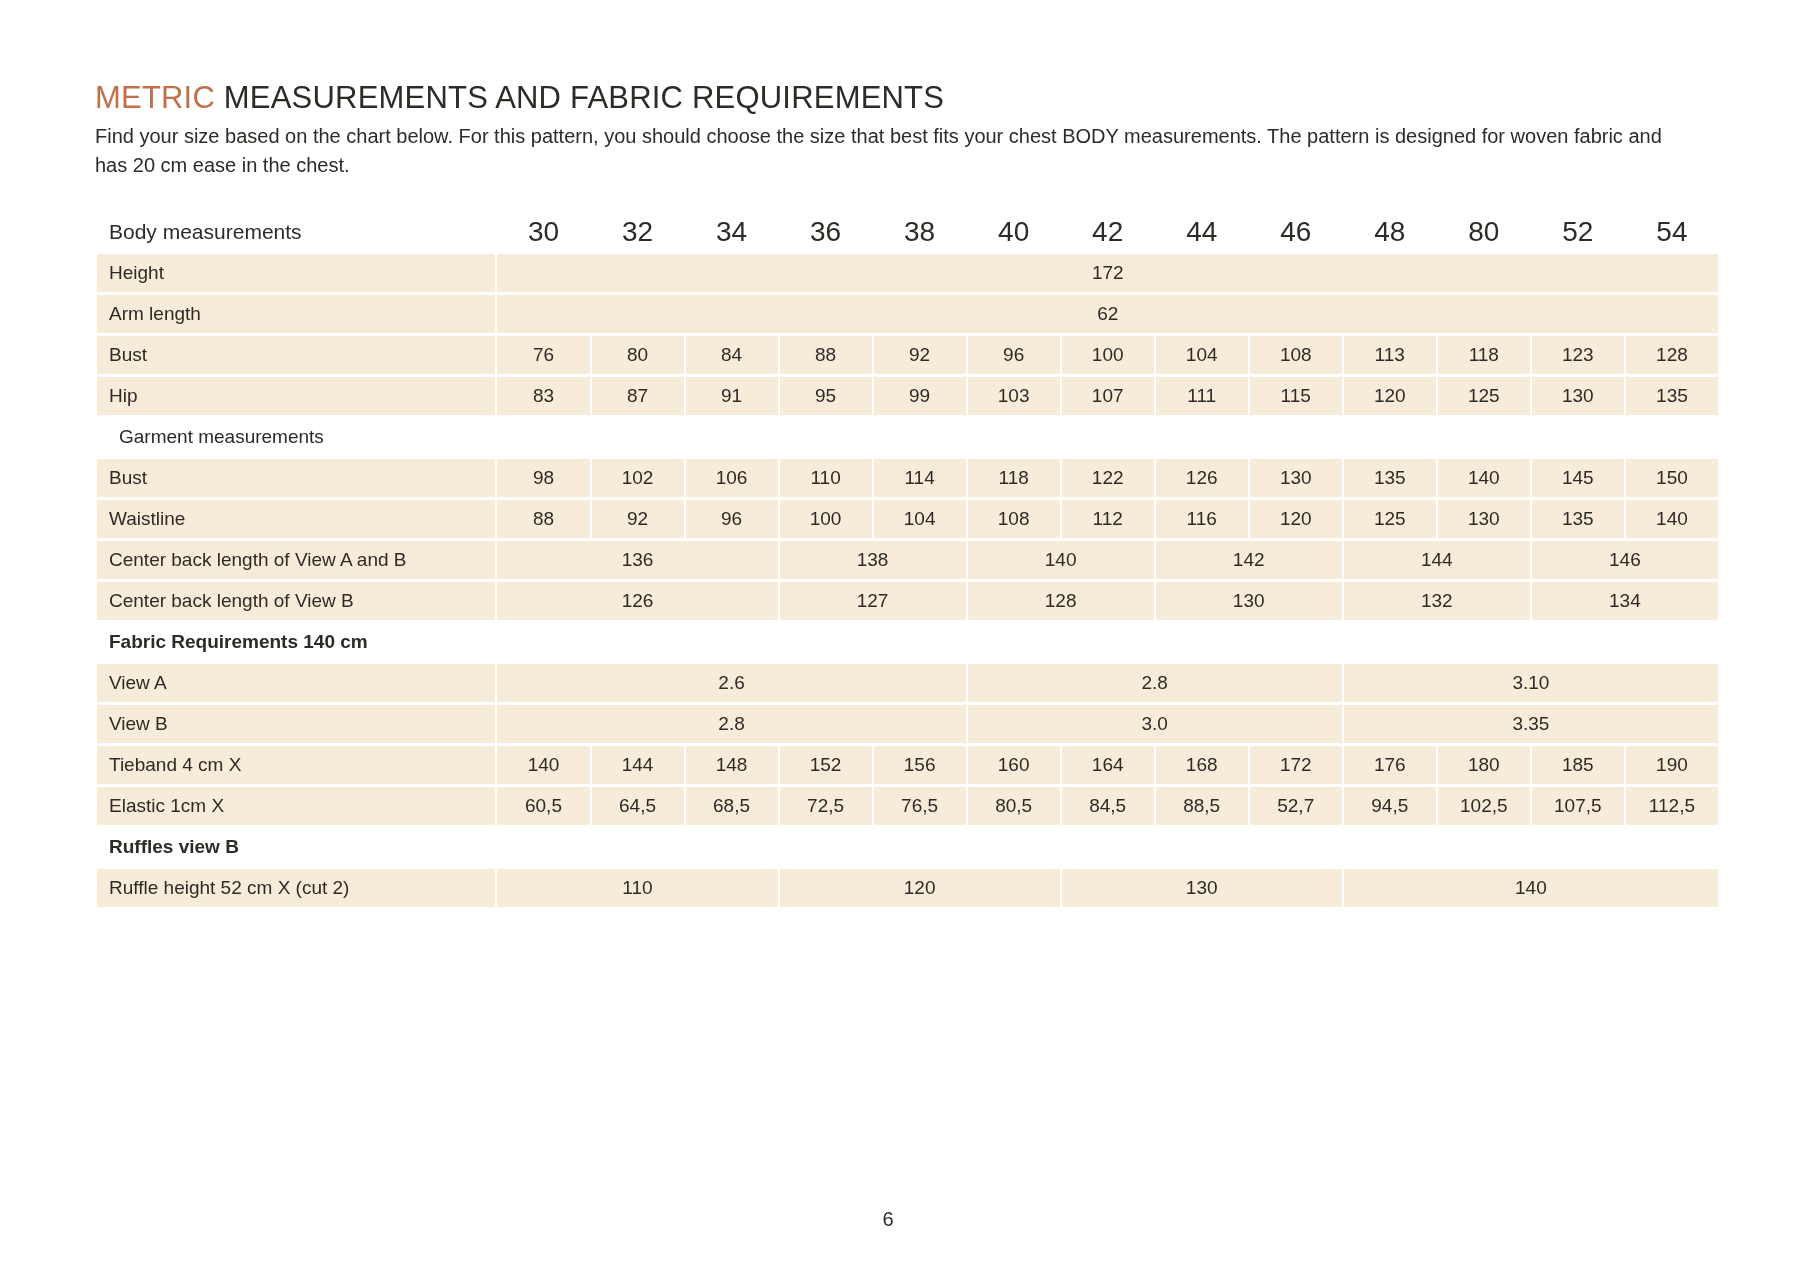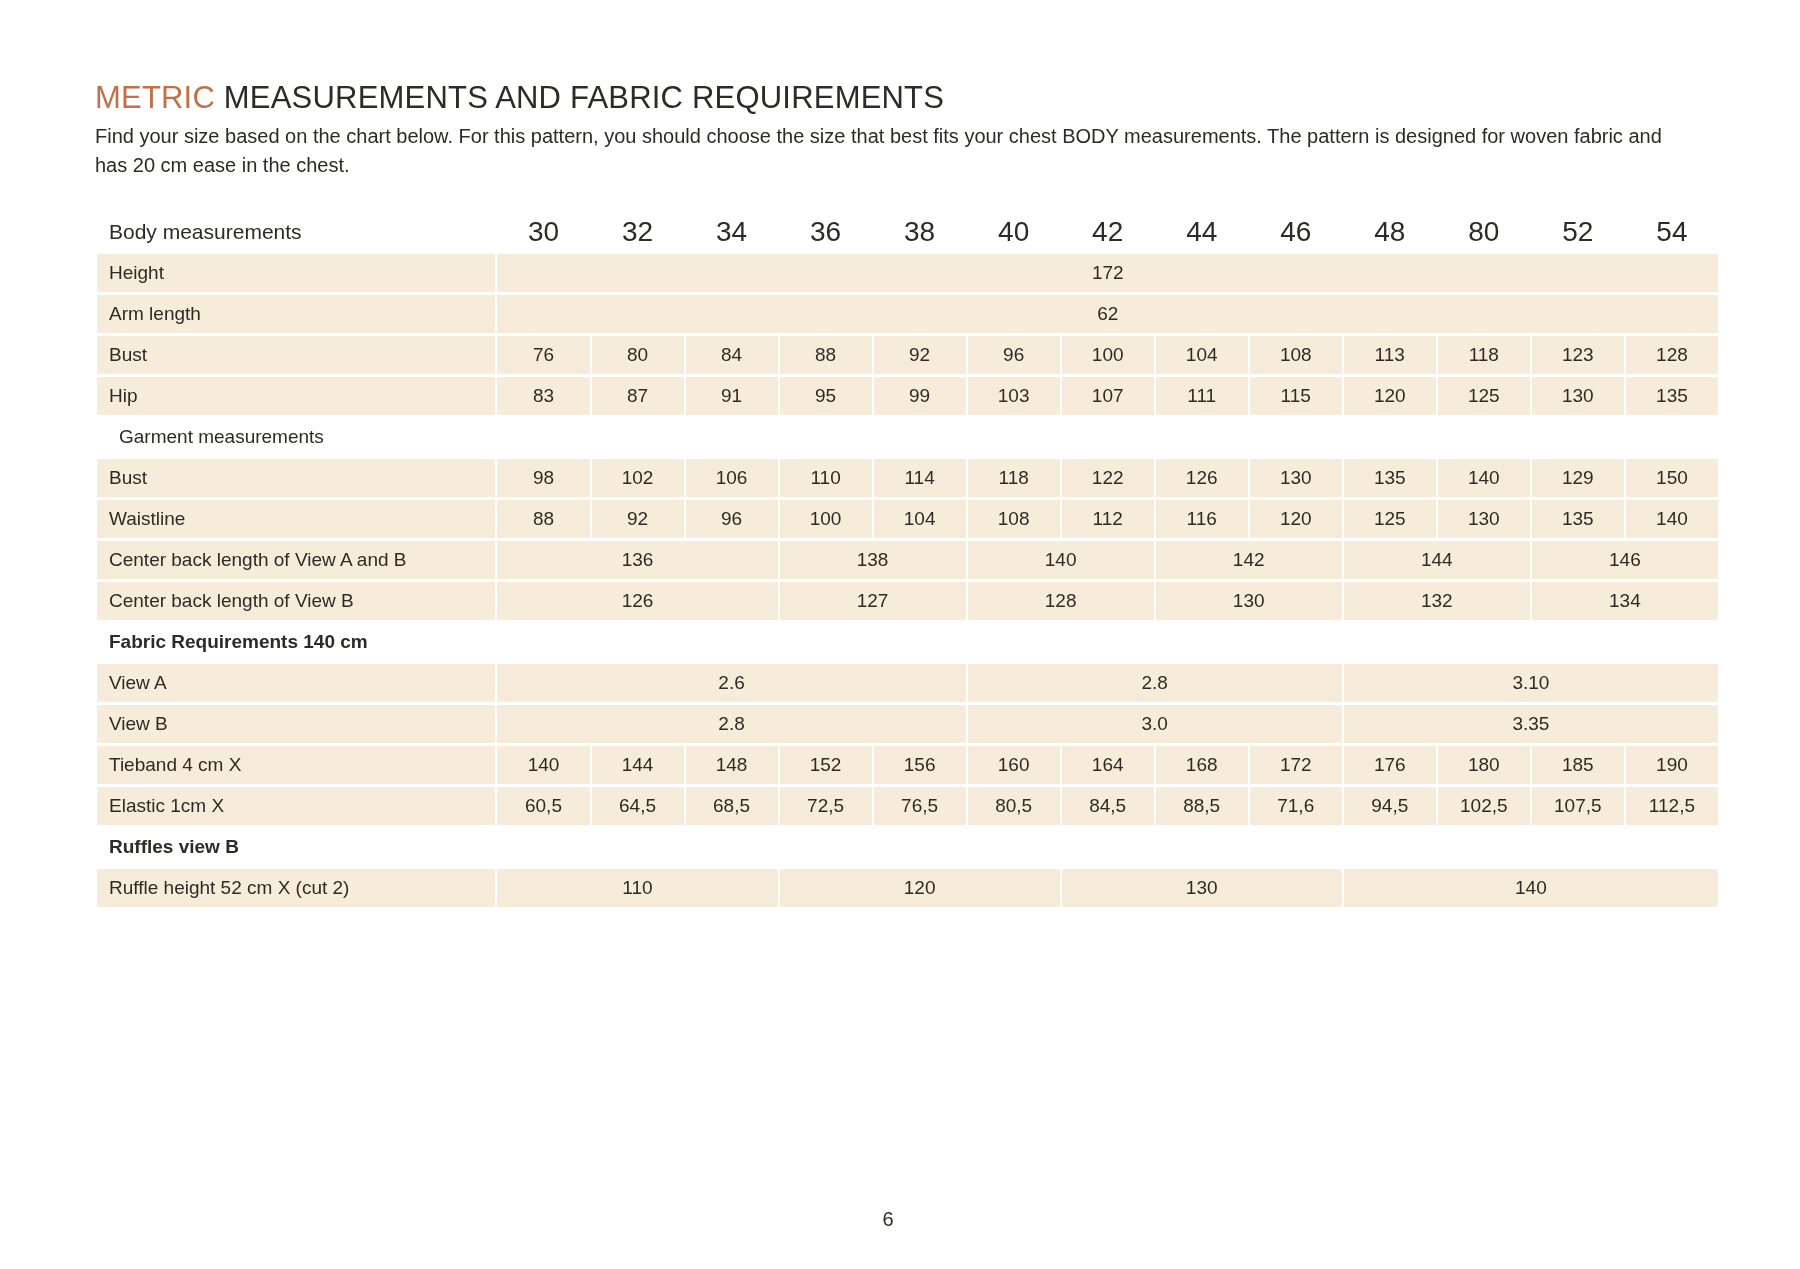--- a/index.html
+++ b/index.html
@@ -193,21 +193,21 @@
         <td class="val">102</td>
         <td class="val">106</td>
         <td class="val">110</td>
         <td class="val">114</td>
         <td class="val">118</td>
         <td class="val">122</td>
         <td class="val">126</td>
         <td class="val">130</td>
         <td class="val">135</td>
         <td class="val">140</td>
-        <td class="val">129</td>
+        <td class="val">145</td>
         <td class="val">150</td>
       </tr>
 
       <tr>
         <td class="lbl">Waistline</td>
         <td class="val">88</td>
         <td class="val">92</td>
         <td class="val">96</td>
         <td class="val">100</td>
         <td class="val">104</td>
@@ -280,21 +280,21 @@
       <tr>
         <td class="lbl">Elastic 1cm X</td>
         <td class="val">60,5</td>
         <td class="val">64,5</td>
         <td class="val">68,5</td>
         <td class="val">72,5</td>
         <td class="val">76,5</td>
         <td class="val">80,5</td>
         <td class="val">84,5</td>
         <td class="val">88,5</td>
-        <td class="val">71,6</td>
+        <td class="val">52,7</td>
         <td class="val">94,5</td>
         <td class="val">102,5</td>
         <td class="val">107,5</td>
         <td class="val">112,5</td>
       </tr>
 
       <tr>
         <td class="section" colspan="14">Ruffles view B</td>
       </tr>
 

